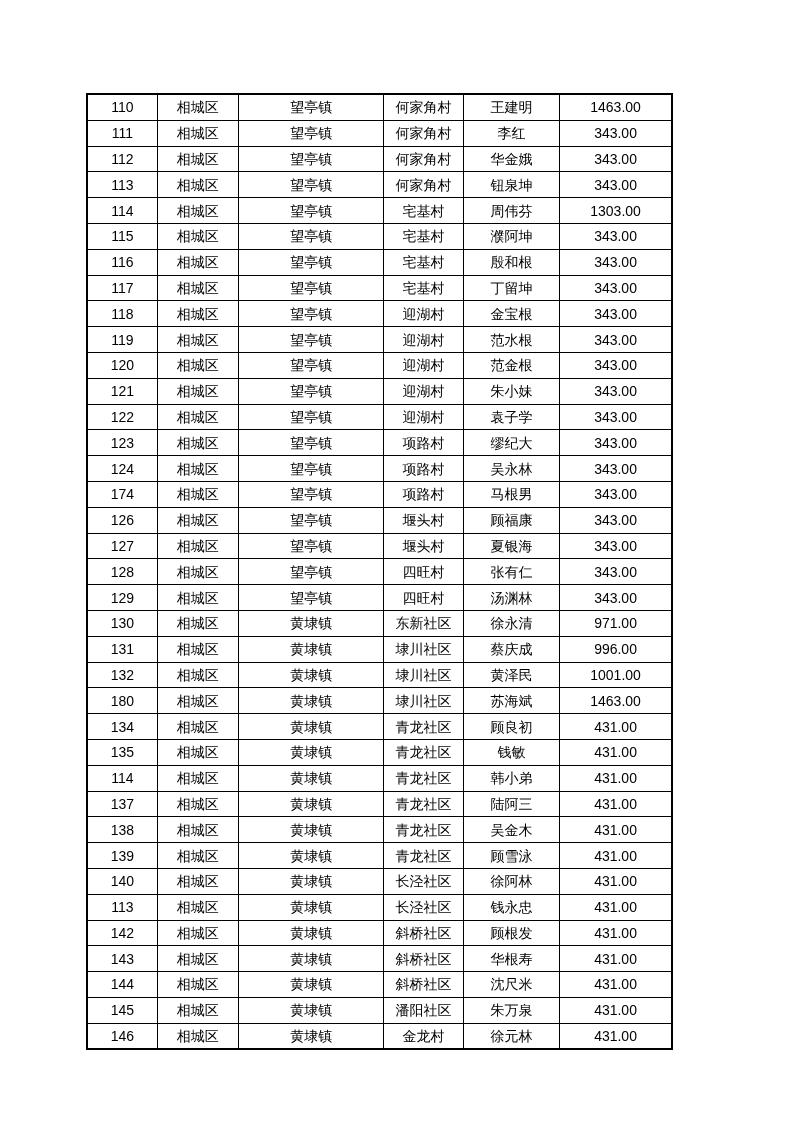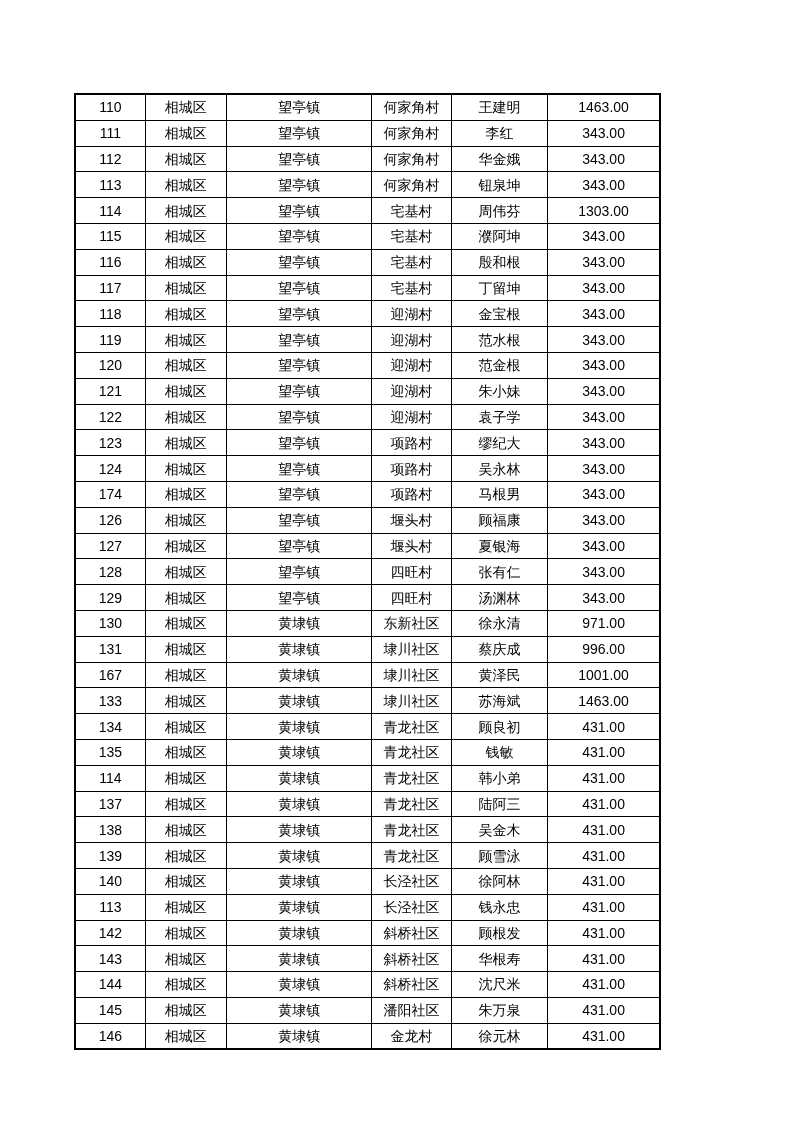--- a/index.html
+++ b/index.html
@@ -9,21 +9,21 @@
   }
   body {
     position: relative;
     width: 793px;
     height: 1122px;
     font-family: "Liberation Sans", sans-serif;
     color: #000000;
   }
   .page {
     position: absolute;
-    left: 4px; top: 0;
+    left: 16px; top: 0;
     width: 691px;
     height: 1122px;
     background: #ffffff;
     overflow: hidden;
     border-radius: 15px;
   }
   table.data-table {
     position: absolute;
     left: 70px;
     top: 93px;
@@ -249,29 +249,29 @@
         </tr>
         <tr>
           <td>131</td>
           <td>相城区</td>
           <td>黄埭镇</td>
           <td>埭川社区</td>
           <td>蔡庆成</td>
           <td>996.00</td>
         </tr>
         <tr>
-          <td>167</td>
+          <td>132</td>
           <td>相城区</td>
           <td>黄埭镇</td>
           <td>埭川社区</td>
           <td>黄泽民</td>
           <td>1001.00</td>
         </tr>
         <tr>
-          <td>133</td>
+          <td>180</td>
           <td>相城区</td>
           <td>黄埭镇</td>
           <td>埭川社区</td>
           <td>苏海斌</td>
           <td>1463.00</td>
         </tr>
         <tr>
           <td>134</td>
           <td>相城区</td>
           <td>黄埭镇</td>

